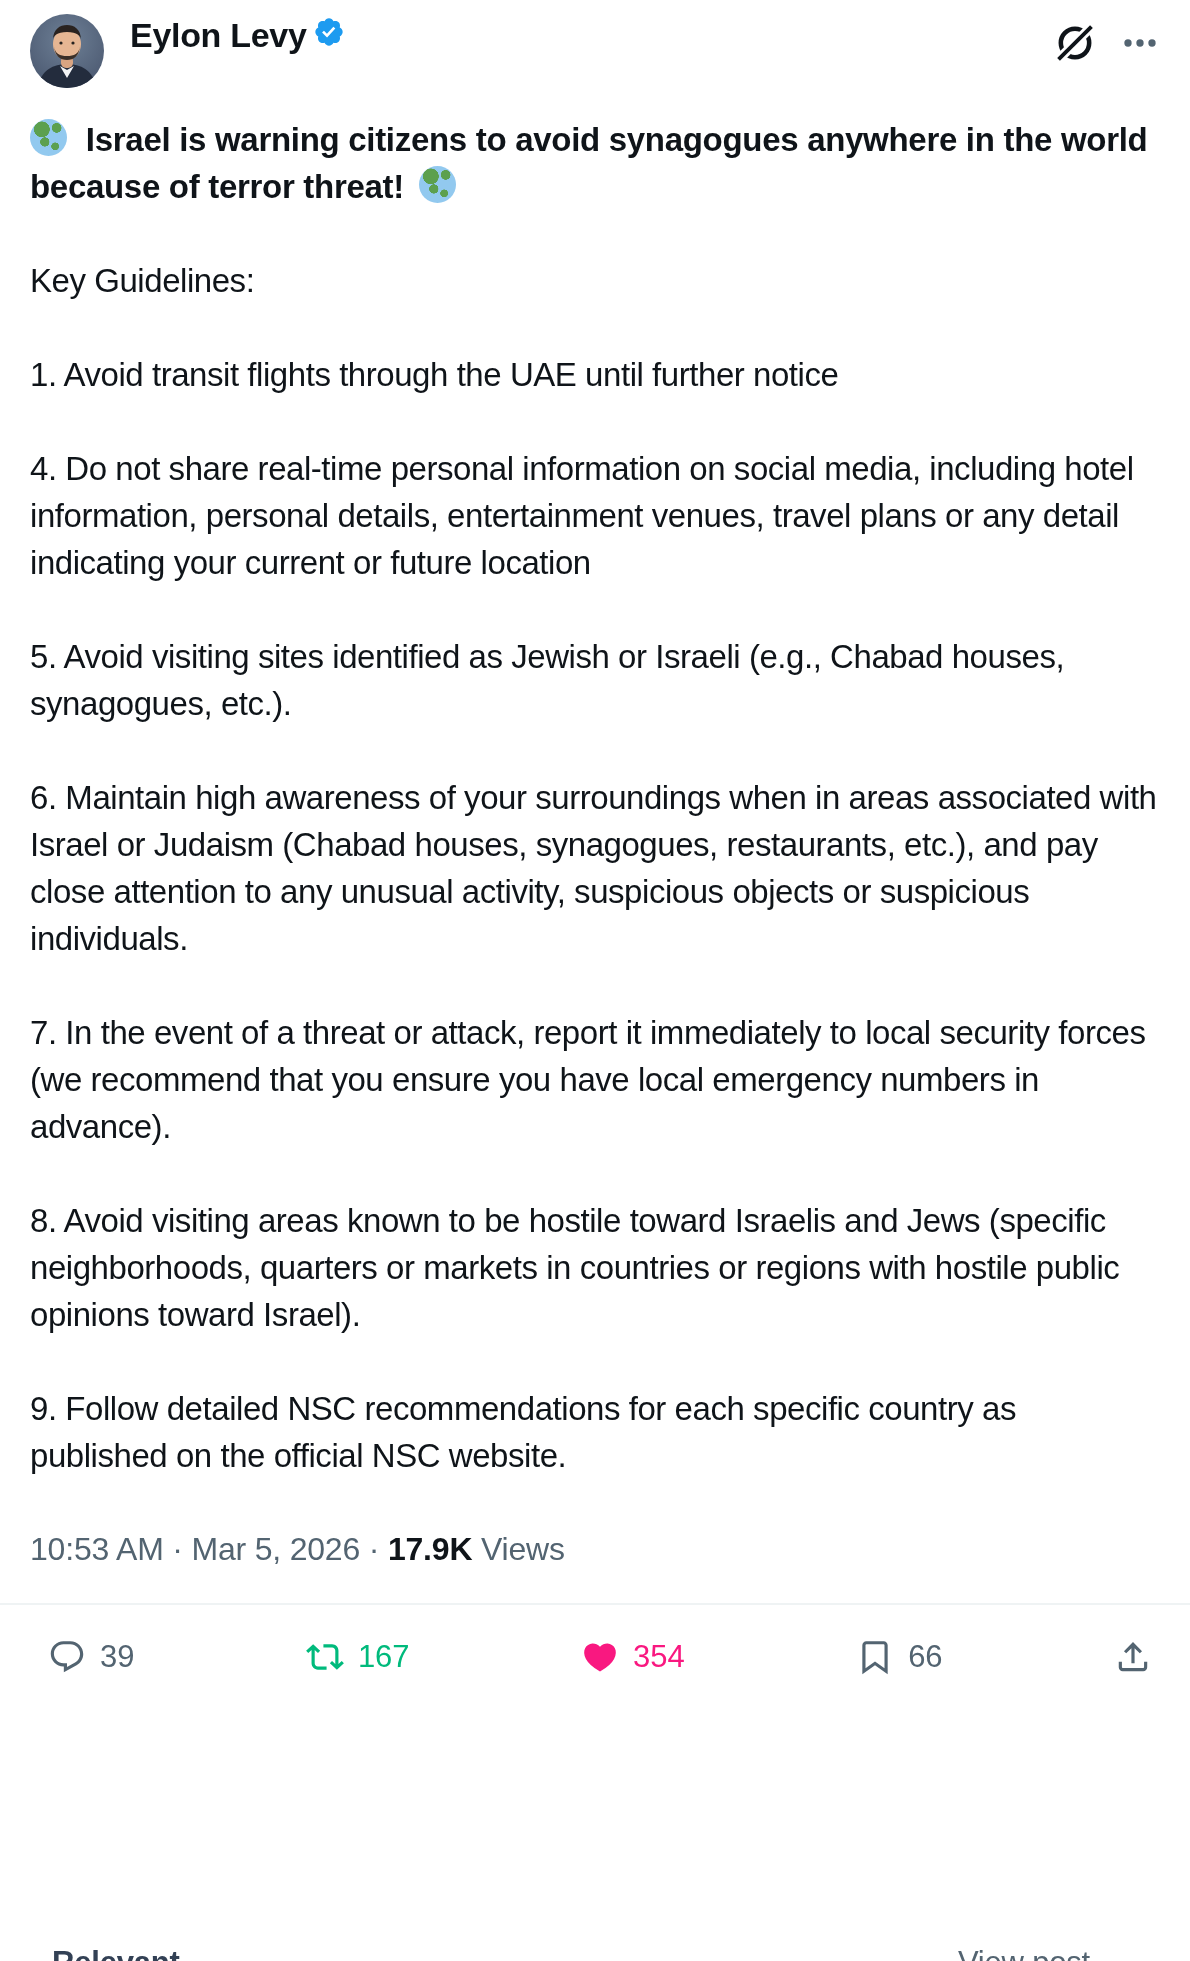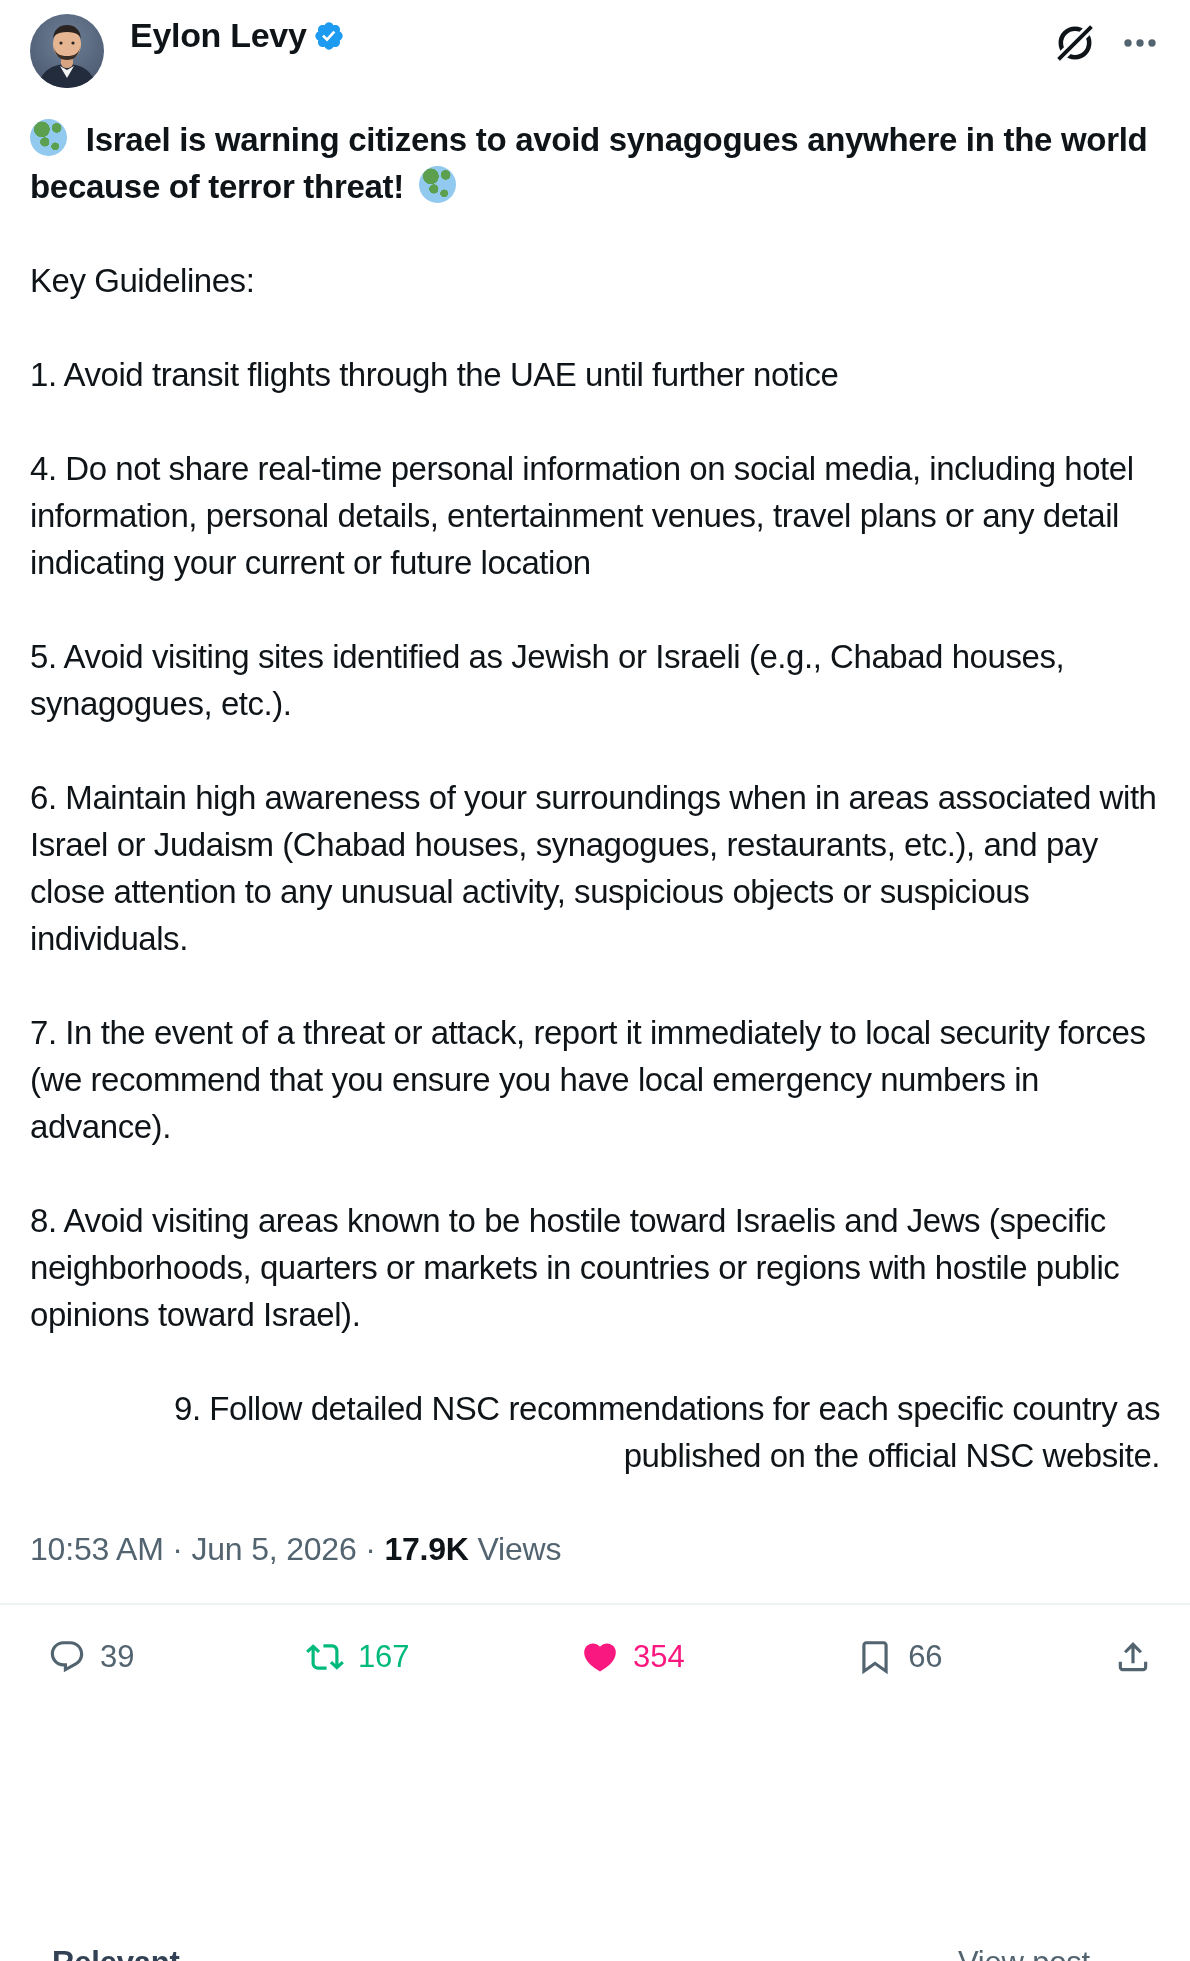--- a/index.html
+++ b/index.html
@@ -17,42 +17,42 @@
   .header{
     display:flex;align-items:flex-start;
     padding:14px 30px 0 30px;
   }
   .avatar{
     width:74px;height:74px;border-radius:50%;
     overflow:hidden;flex:0 0 auto;cursor:pointer;
   }
   .avatar svg{display:block;width:74px;height:74px;}
   .id-block{margin-left:26px;flex:1 1 auto;min-width:0;}
-  .name-row{display:flex;align-items:center;gap:6px;}
+  .name-row{display:flex;align-items:flex-start;gap:6px;}
   .display-name{
     font-size:34px;font-weight:700;line-height:42px;
     letter-spacing:-0.3px;color:#0f1419;
   }
   .verified{width:32px;height:32px;flex:0 0 auto;margin-top:2px;}
   .handle{
     font-size:32px;line-height:40px;color:#536471;letter-spacing:-0.2px;
   }
   .header-actions{display:flex;align-items:center;gap:24px;margin-top:8px;}
   .grok-btn svg{width:42px;height:42px;display:block;}
   .more-btn svg{width:40px;height:40px;display:block;}
   .icon-btn{background:none;border:none;padding:0;cursor:pointer;}
 
   
   .tweet-text{
     margin-top:28px;
     font-size:33px;line-height:47px;letter-spacing:-0.45px;
     color:#0f1419;
   }
   .tweet-text p{margin:0 0 47px 0;}
-  .tweet-text p:last-child{margin-bottom:18px;text-align:right;}
+  .tweet-text p:last-child{margin-bottom:18px;}
   .intro{font-weight:700;letter-spacing:-0.3px;}
   .globe-emoji{
     display:inline-block;width:37px;height:37px;border-radius:50%;
     vertical-align:-5px;
     background:
       radial-gradient(circle at 32% 28%, #5ca04f 0 21%, rgba(0,0,0,0) 22%),
       radial-gradient(circle at 40% 62%, #5ca04f 0 14%, rgba(0,0,0,0) 15%),
       radial-gradient(circle at 72% 24%, #5ca04f 0 12%, rgba(0,0,0,0) 13%),
       radial-gradient(circle at 68% 74%, #5ca04f 0 10%, rgba(0,0,0,0) 11%),
       #92c9ef;
@@ -167,21 +167,21 @@
         <p>6. Maintain high awareness of your surroundings when in areas associated with Israel or Judaism (Chabad houses, synagogues, restaurants, etc.), and pay close attention to any unusual activity, suspicious objects or suspicious individuals.</p>
         <p>7. In the event of a threat or attack, report it immediately to local security forces (we recommend that you ensure you have local emergency numbers in advance).</p>
         <p>8. Avoid visiting areas known to be hostile toward Israelis and Jews (specific neighborhoods, quarters or markets in countries or regions with hostile public opinions toward Israel).</p>
         <p>9. Follow detailed NSC recommendations for each specific country as published on the official NSC website.</p>
       </div>
   </div>
 
   <div class="meta">
     <span>10:53 AM</span>
     <span> · </span>
-    <span>Jun 5, 2026</span>
+    <span>Mar 5, 2026</span>
     <span> · </span>
     <span class="views-count">17.9K</span>
     <span> <span>Views</span></span>
   </div>
 </div>
 
 <div class="divider"></div>
 
 <div class="action-bar">
   <button class="action reply">

